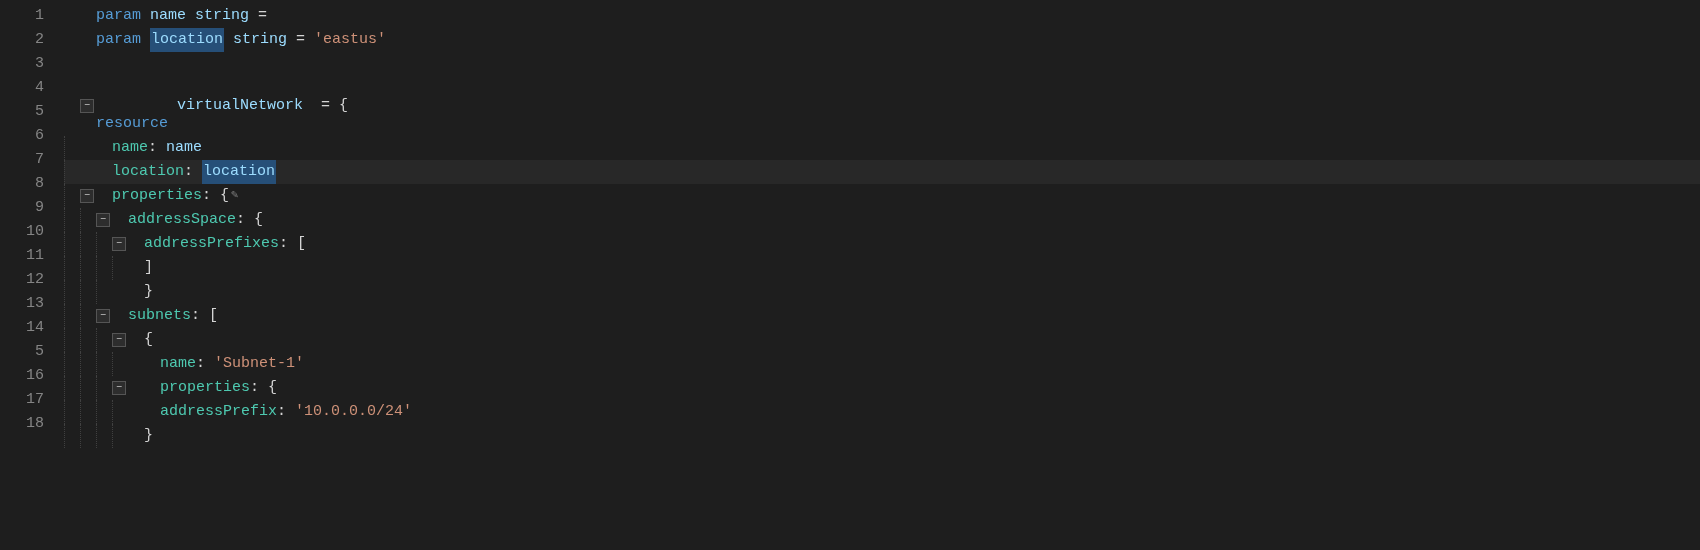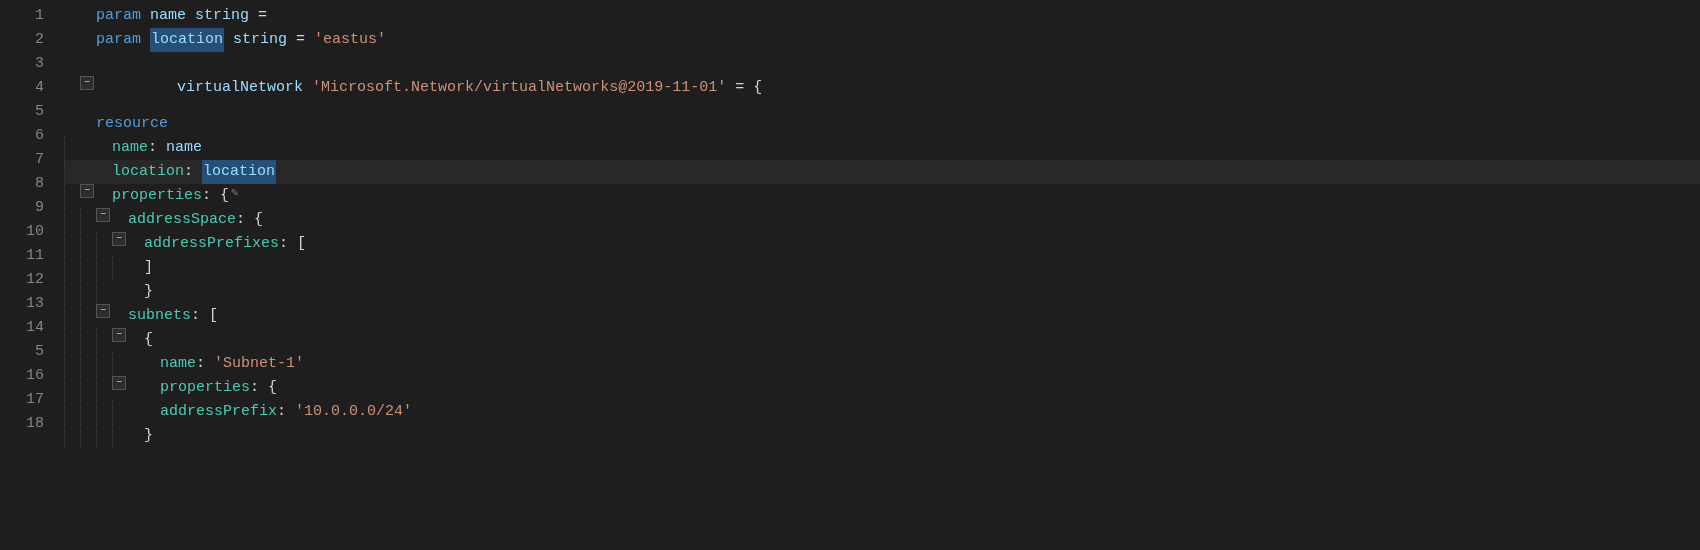--- a/index.html
+++ b/index.html
@@ -45,21 +45,21 @@
 
     .code-area {
       flex: 1;
       padding: 4px 0 4px 4px;
       overflow: hidden;
       position: relative;
     }
 
     .code-line {
       display: flex;
-      align-items: flex-start;
+      align-items: center;
       line-height: 1.6;
       white-space: pre;
       position: relative;
     }
 
     .code-line.active-line {
       background-color: #282828;
     }
 
     .fold-btn {
@@ -169,21 +169,20 @@
       <span>&nbsp;</span>
     </div>
 
     <div class="code-line">
       <span class="sp"></span>
       <span class="fold-btn">−</span>
       <span class="kw-resource">resource</span>
       <span>&nbsp;</span>
       <span class="identifier">virtualNetwork</span>
       <span>&nbsp;</span>
-      <span class="resource-type">'Microsoft.Network/virtualNetworks@2019-11-01'</span>
       <span class="operator">&nbsp;=&nbsp;</span>
       <span class="punctuation">{</span>
     </div>
 
     <div class="code-line">
       <span class="ig"></span>
       <span class="sp"></span>
       <span class="sp"></span>
       <span class="property-name">name</span>
       <span class="punctuation">:</span>

